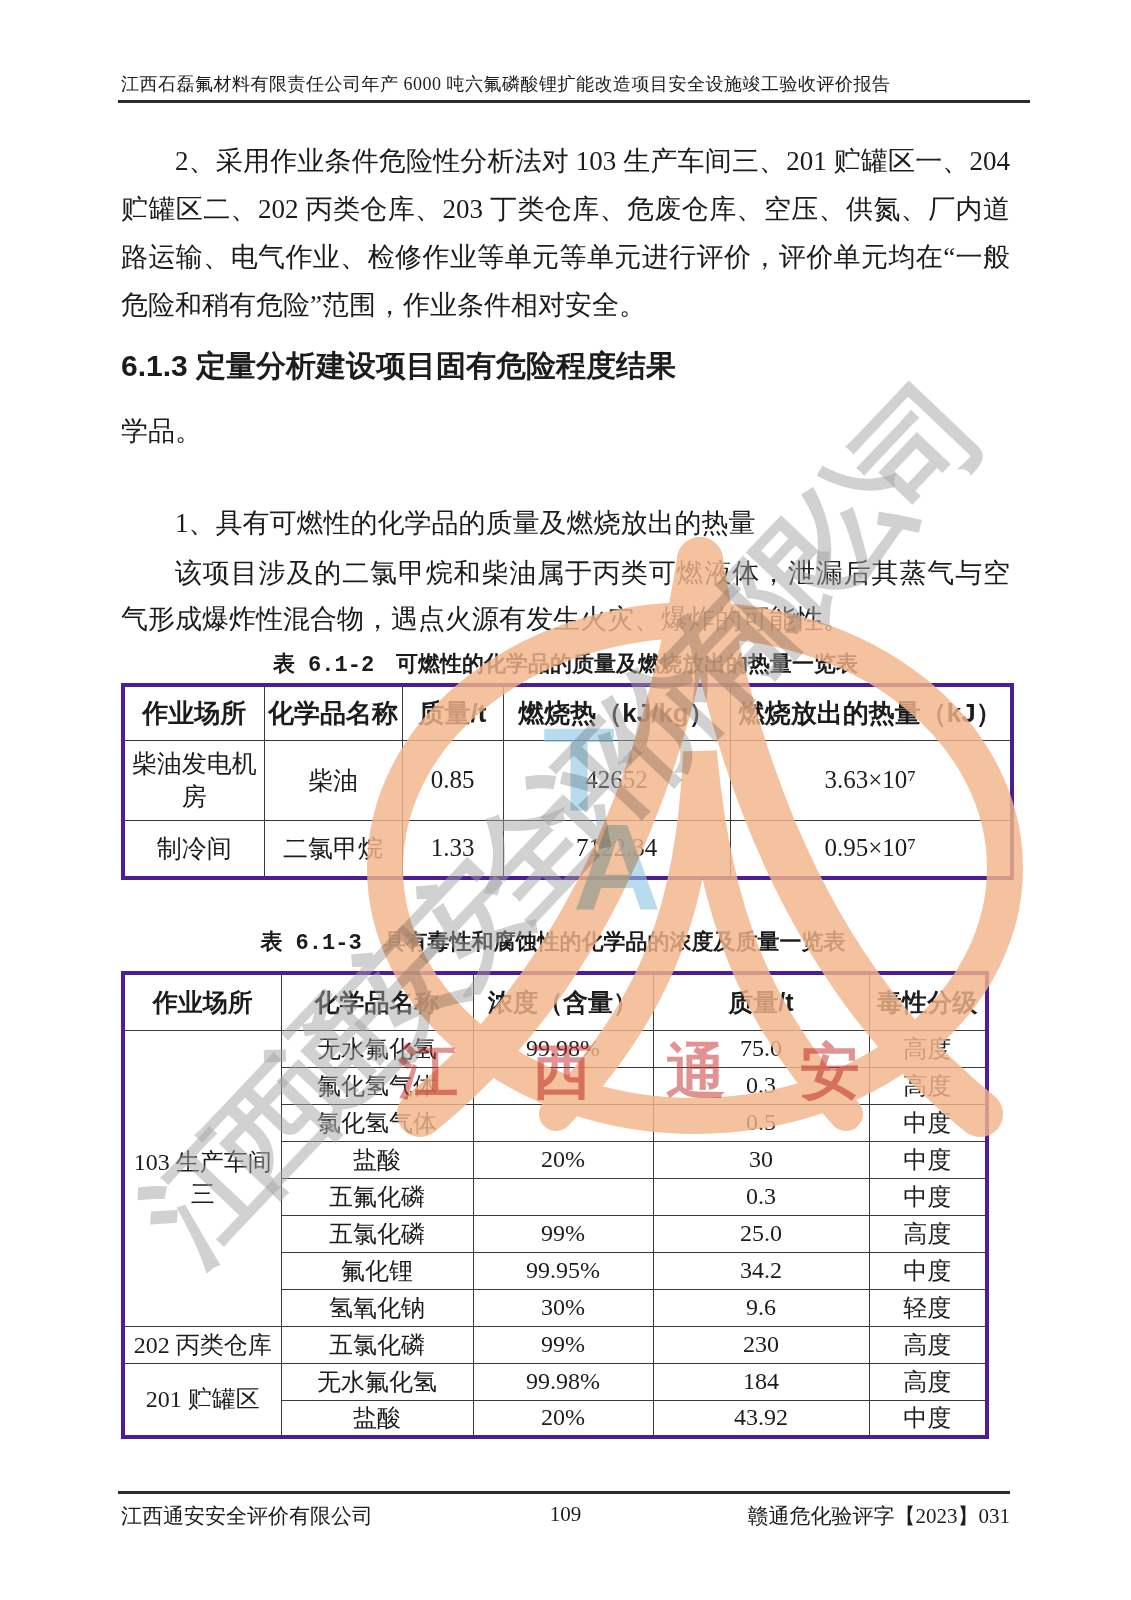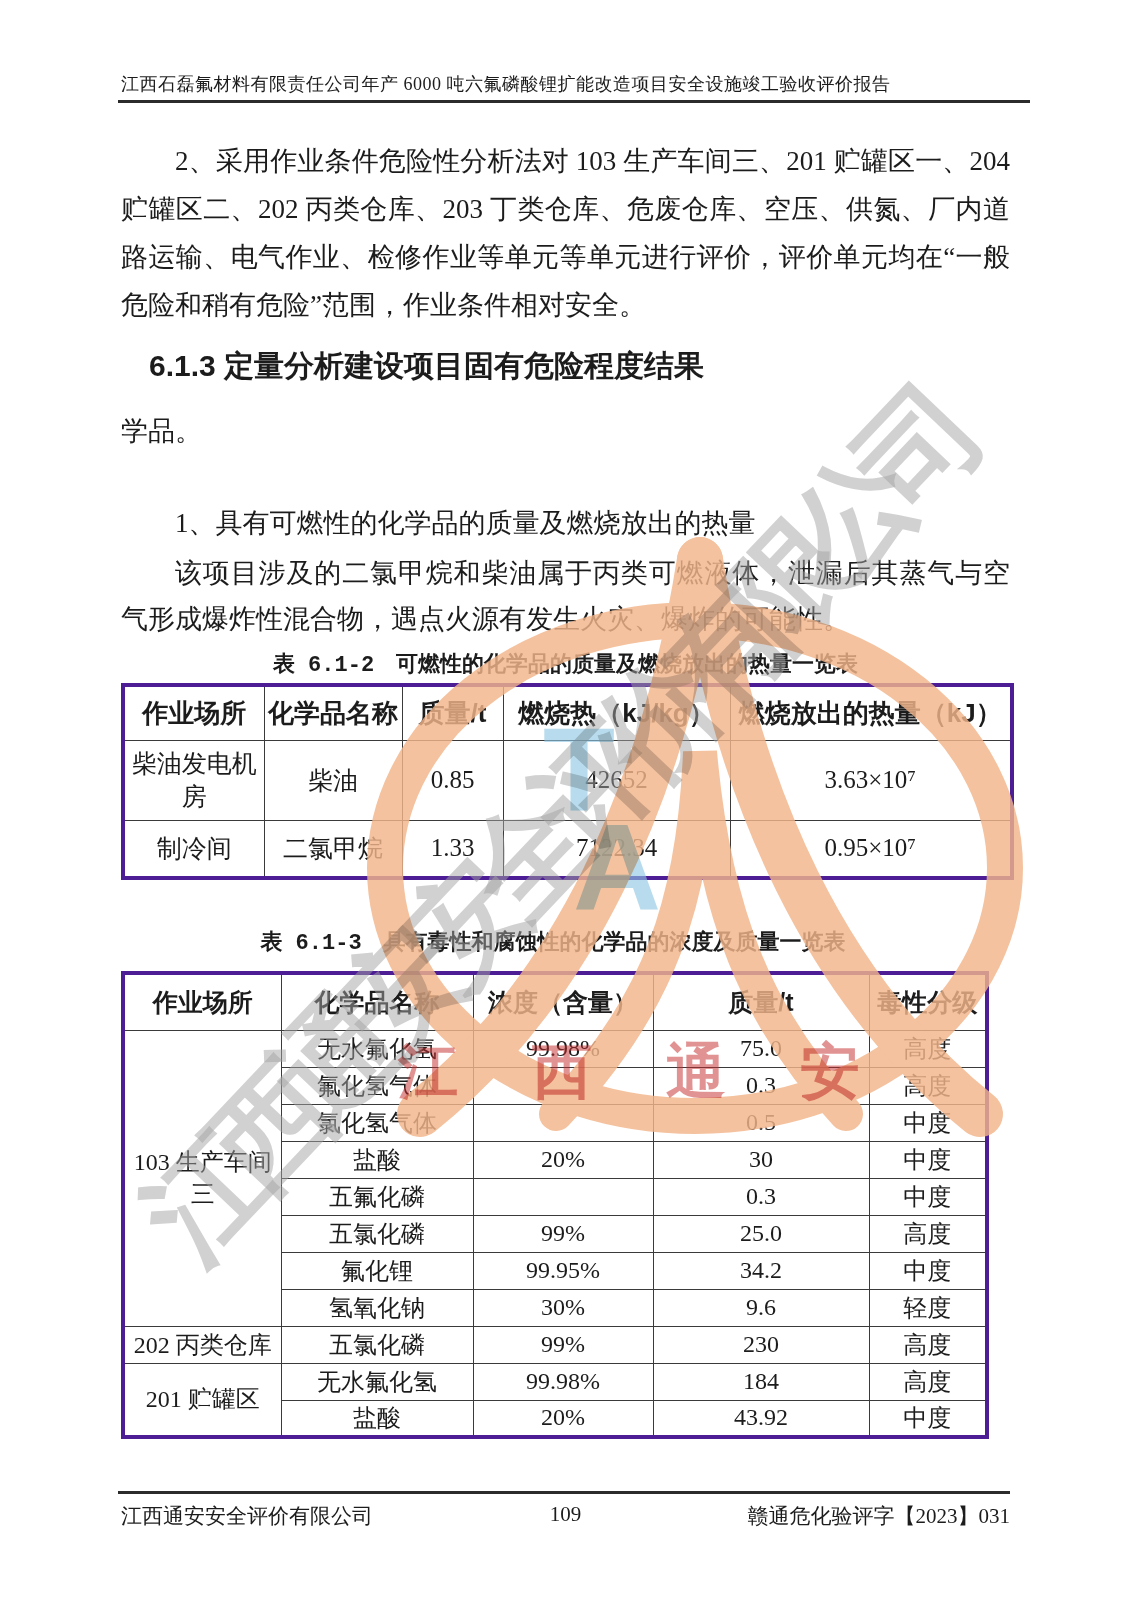--- a/index.html
+++ b/index.html
@@ -20,21 +20,20 @@
   .doc-footer .fr { position:absolute; right:0; }
 
   
   .para { left:121px; width:889px; font-size:27px; line-height:48px; }
   .line { text-align:justify; text-align-last:justify; }
   .line.last { text-align-last:left; }
   .line.indent { text-indent:54px; }
   .heading {
     left:121px; top:344px; width:889px; font-size:30px; font-weight:700; line-height:44px;
     font-family:"Liberation Sans","DejaVu Sans",sans-serif;
-    margin-left:28px;
   }
   .caption {
     left:121px; width:889px; text-align:center; font-size:22px; font-weight:700; line-height:32px;
     font-family:Liberation Mono, monospace;
   }
   .cap2 { width:864px; }
 
   
   table { border-collapse:collapse; table-layout:fixed; }
   .doc-table { position:absolute; left:121px; background:transparent; }

